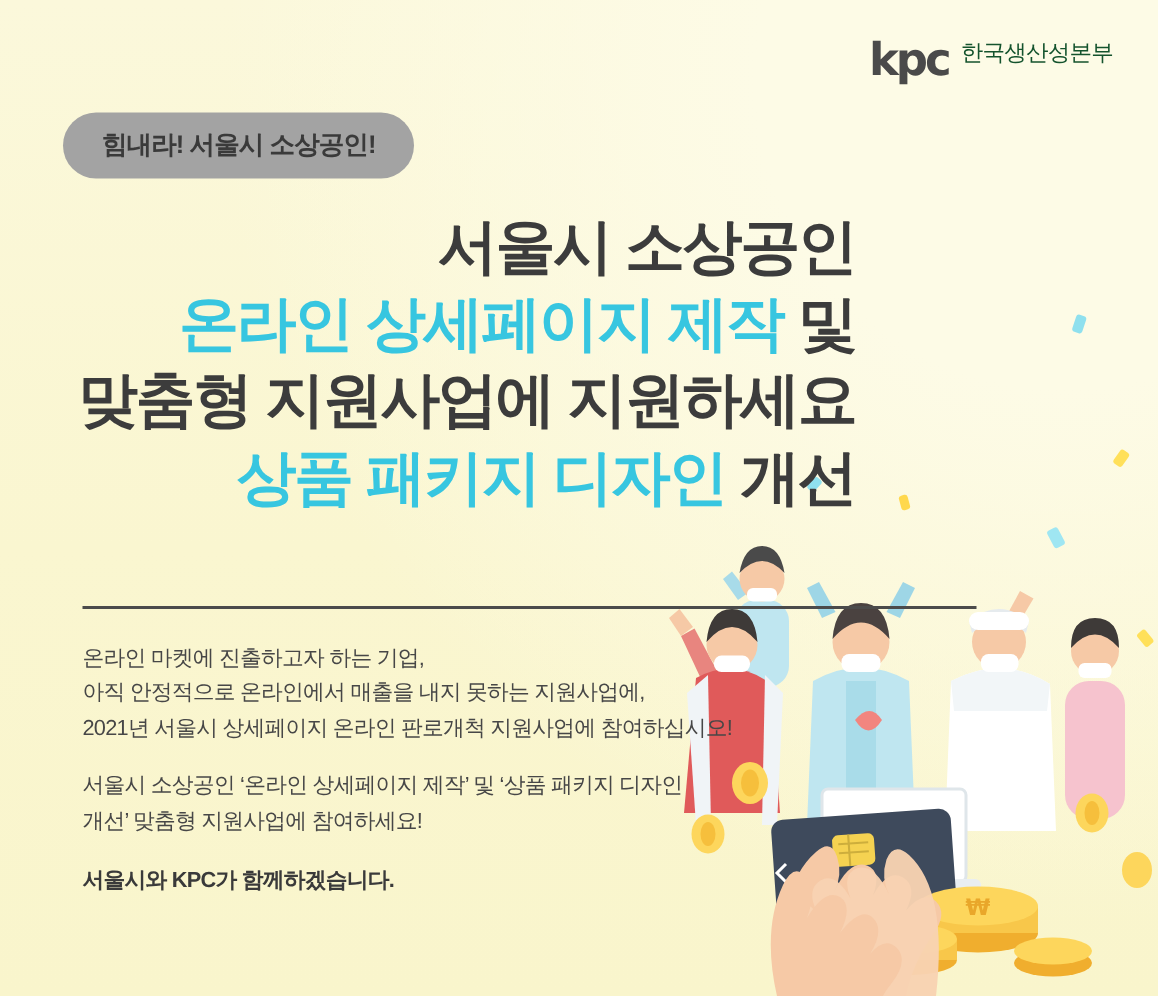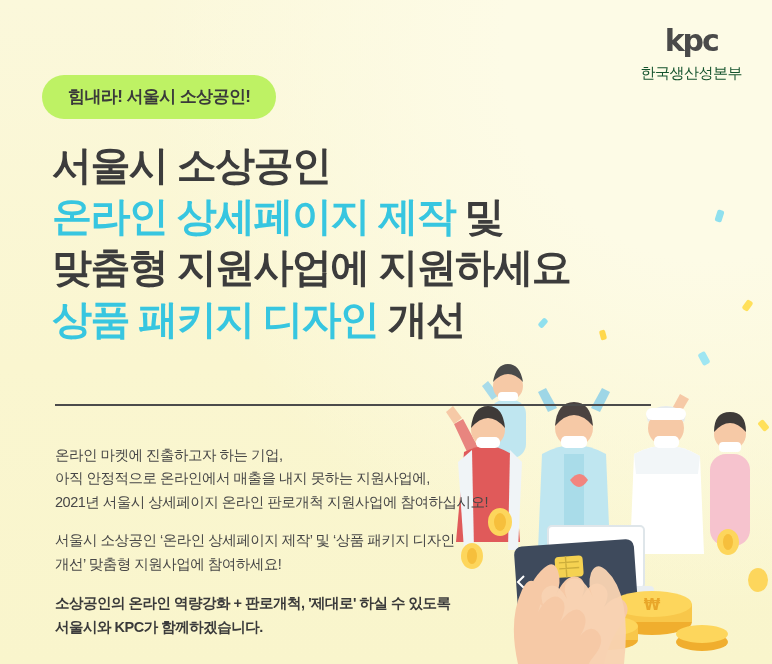--- a/index.html
+++ b/index.html
@@ -27,63 +27,63 @@
     background:
       radial-gradient(circle at 92% 8%, #fdfbe6 0 22%, rgba(253,251,230,0) 60%),
       linear-gradient(180deg, #fbf8db 0%, #faf6d0 55%, #f9f5cc 100%);
   }
   
   .logo {
     position: absolute;
     top: 26px;
     right: 30px;
     display: flex;
-    align-items: center;
+    align-items: flex-start;
     gap: 8px;
-    flex-direction: column;
   }
   .logo-mark {
     font-size: 30px;
     font-weight: bold;
     letter-spacing: -2px;
     color: #4a4a4a;
     font-family: "DejaVu Sans", sans-serif;
     line-height: 1;
   }
   .logo-text {
     font-size: 15px;
     color: #14532d;
     letter-spacing: -0.5px;
     font-weight: 500;
   }
   
   .badge {
     position: absolute;
     left: 42px;
     top: 75px;
-    background: #bef264;
+    background: #a3a3a3;
     border-radius: 22px;
     padding: 10px 26px 11px 26px;
     font-size: 17px;
     font-weight: bold;
     color: #3a3a3a;
     letter-spacing: -0.6px;
     box-shadow: 0 0 0 0 rgba(0,0,0,0);
   }
   
   .headline {
     position: absolute;
     left: 52px;
     top: 140px;
     line-height: 1.28;
     letter-spacing: -1.6px;
     font-weight: bold;
     font-size: 40px;
     color: #3c3c3c;
     z-index: 6;
+    text-align: right;
   }
   .headline .l {
     display: block;
     white-space: nowrap;
   }
   .cy { color: #37c6e0; margin-top: 25px; }
   .dk { color: #3c3c3c; }
 
   
   .divider {
@@ -95,21 +95,20 @@
     background: #4b4b4b;
     z-index: 6;
   }
   
   .body-copy {
     position: absolute;
     left: 55px;
     top: 428px;
     width: 470px;
     z-index: 7;
-    margin-top: 16px;
   }
   .para {
     font-size: 14.5px;
     line-height: 1.62;
     color: #474747;
     letter-spacing: -0.5px;
     margin: 0 0 16px 0;
   }
   .para.tight { margin-bottom: 15px; }
   .para.bold {
@@ -177,21 +176,20 @@
     <p class="para tight">
       <span class="ln">온라인 마켓에 진출하고자 하는 기업,</span>
       <span class="ln">아직 안정적으로 온라인에서 매출을 내지 못하는 지원사업에,</span>
       <span class="ln">2021년 서울시 상세페이지 온라인 판로개척 지원사업에 참여하십시오!</span>
     </p>
     <p class="para">
       <span class="ln">서울시 소상공인 ‘온라인 상세페이지 제작’ 및 ‘상품 패키지 디자인</span>
       <span class="ln">개선’ 맞춤형 지원사업에 참여하세요!</span>
     </p>
     <p class="para bold">
-      <span class="ln">소상공인의 온라인 역량강화 + 판로개척, '제대로' 하실 수 있도록</span>
       <span class="ln">서울시와 KPC가 함께하겠습니다.</span>
     </p>
   </div>
 
   <div class="confetti c1"></div>
   <div class="confetti c2"></div>
   <div class="confetti c3"></div>
   <div class="confetti c4"></div>
   <div class="confetti c5"></div>
   <div class="confetti c6"></div>

